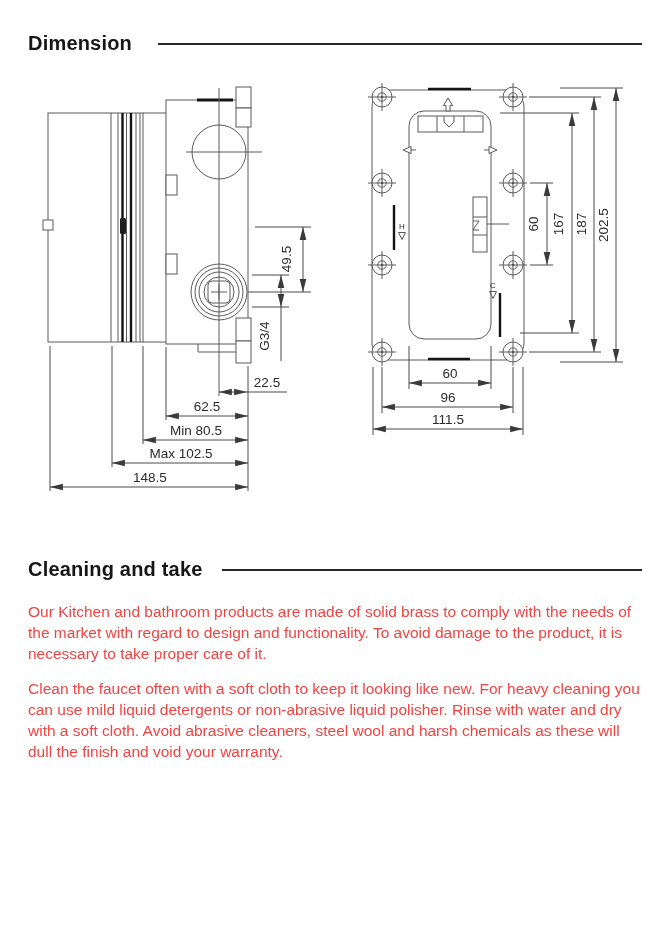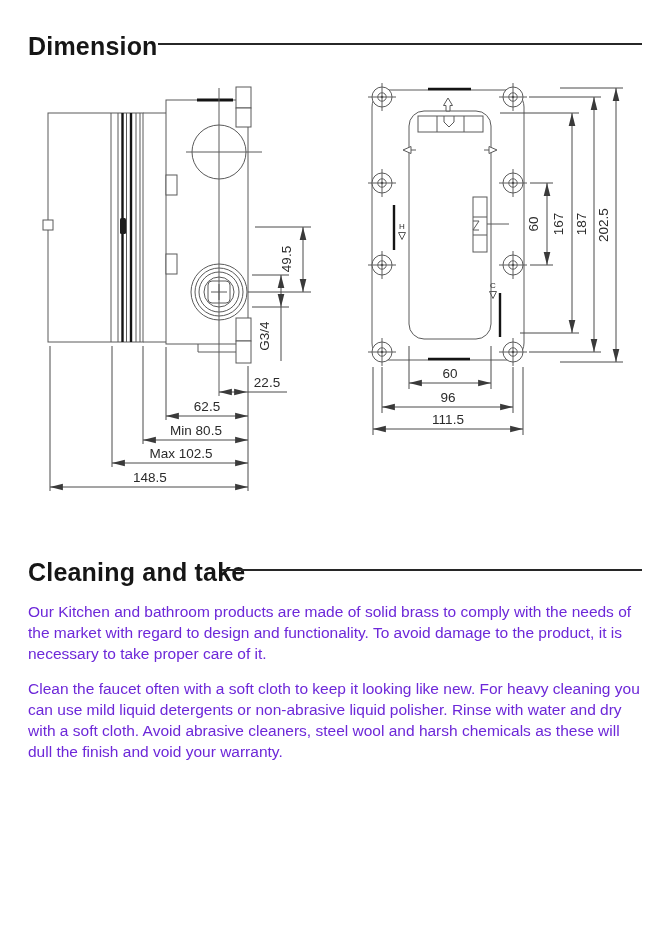--- a/index.html
+++ b/index.html
@@ -1,21 +1,21 @@
 <!DOCTYPE html>
 <html><head>
 <meta charset="utf-8">
 <style>
   html,body{margin:0;padding:0;background:#ffffff;}
   .page{position:relative;width:670px;height:950px;background:#ffffff;overflow:hidden;
         font-family:"Liberation Sans",sans-serif;color:#1f1f1f;}
-  .sec-title{position:absolute;left:28px;margin:0;font-size:25px;font-weight:bold;
+  .sec-title{position:absolute;left:28px;margin:0;font-size:20px;font-weight:bold;
              letter-spacing:0.2px;color:#161616;text-align:right;}
   .rule{position:absolute;height:2px;background:#272727;}
-  .para{position:absolute;left:28px;width:615px;margin:0;font-size:15.5px;line-height:21px;color:#6d28d9;}
+  .para{position:absolute;left:28px;width:615px;margin:0;font-size:15.5px;line-height:21px;color:#ef4444;}
   svg text{font-family:"Liberation Sans",sans-serif;fill:#2b2b2b;}
   .dimtxt{font-size:13.5px;}
   .mark{font-size:8px;}
   .ln{stroke:#5a5a5a;stroke-width:1;fill:none;}
   .lnw{stroke:#5a5a5a;stroke-width:1;fill:#ffffff;}
   .thk{stroke:#141414;stroke-width:3;fill:none;}
   .thks{stroke:#141414;stroke-width:2.4;fill:none;}
   .dml{stroke:#4a4a4a;stroke-width:1;fill:none;}
   .arr{marker-start:url(#arw);marker-end:url(#arw);}
 </style>

